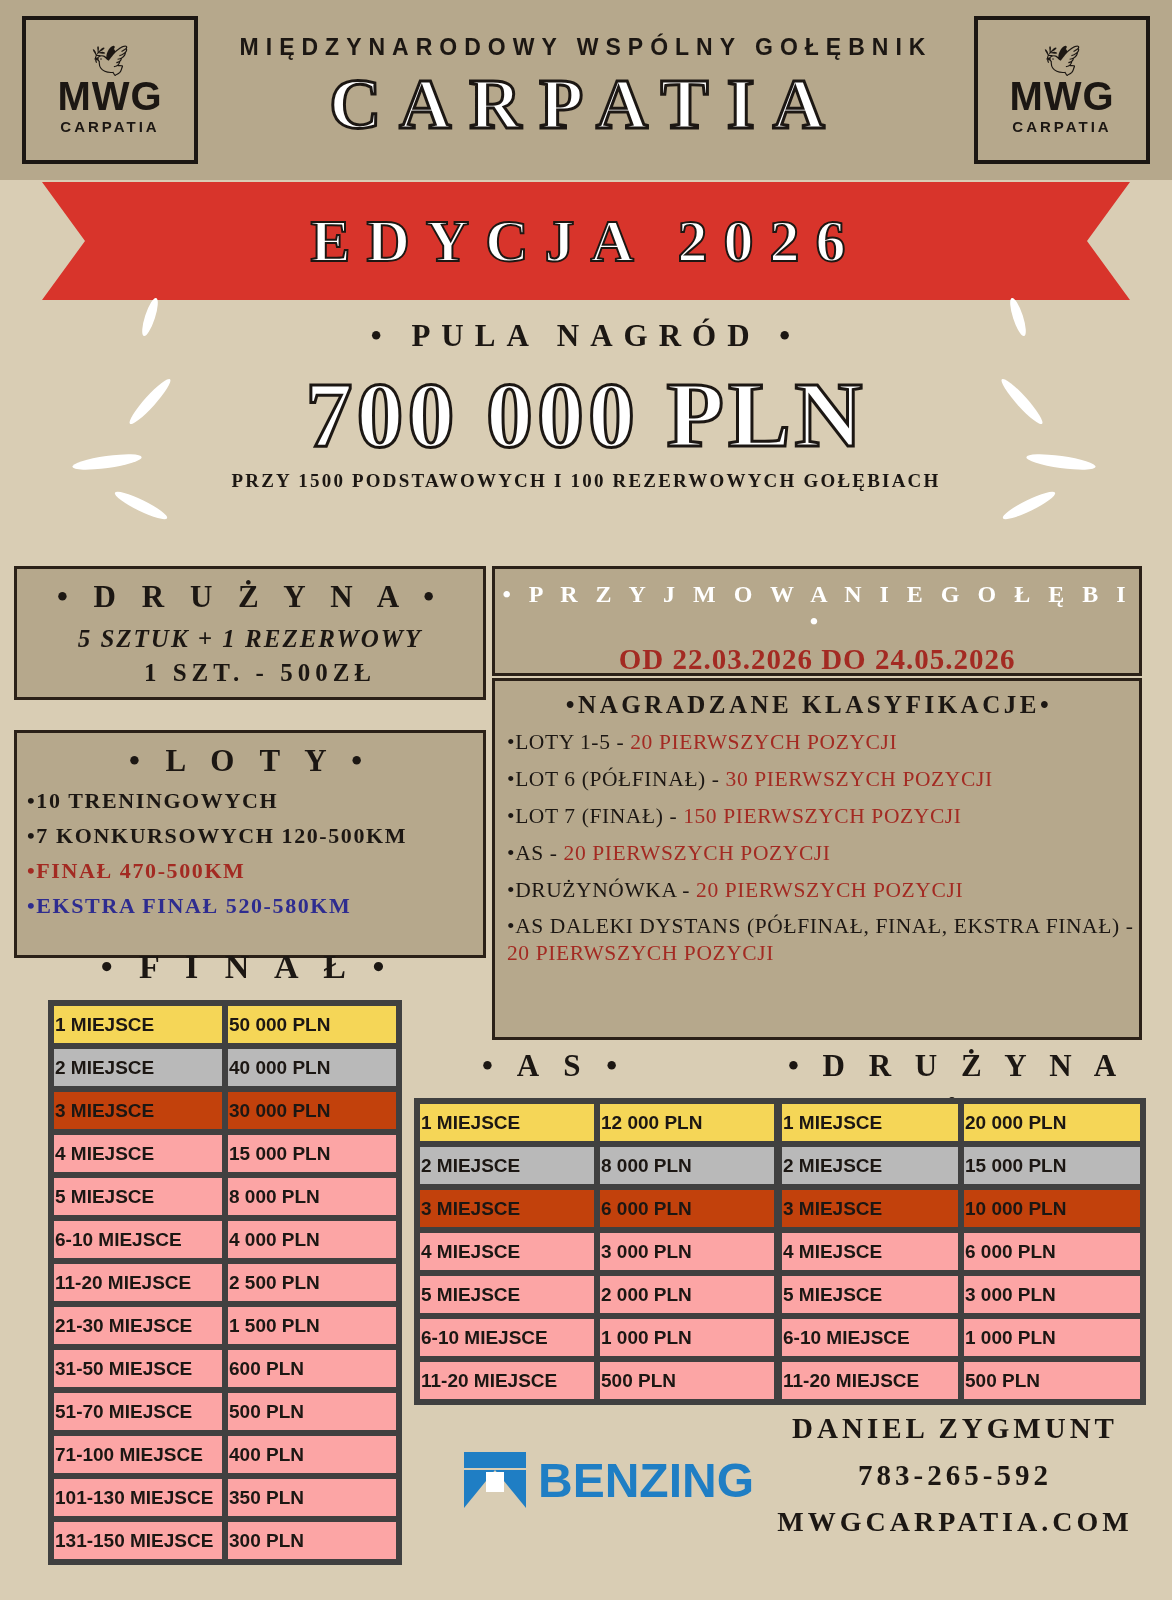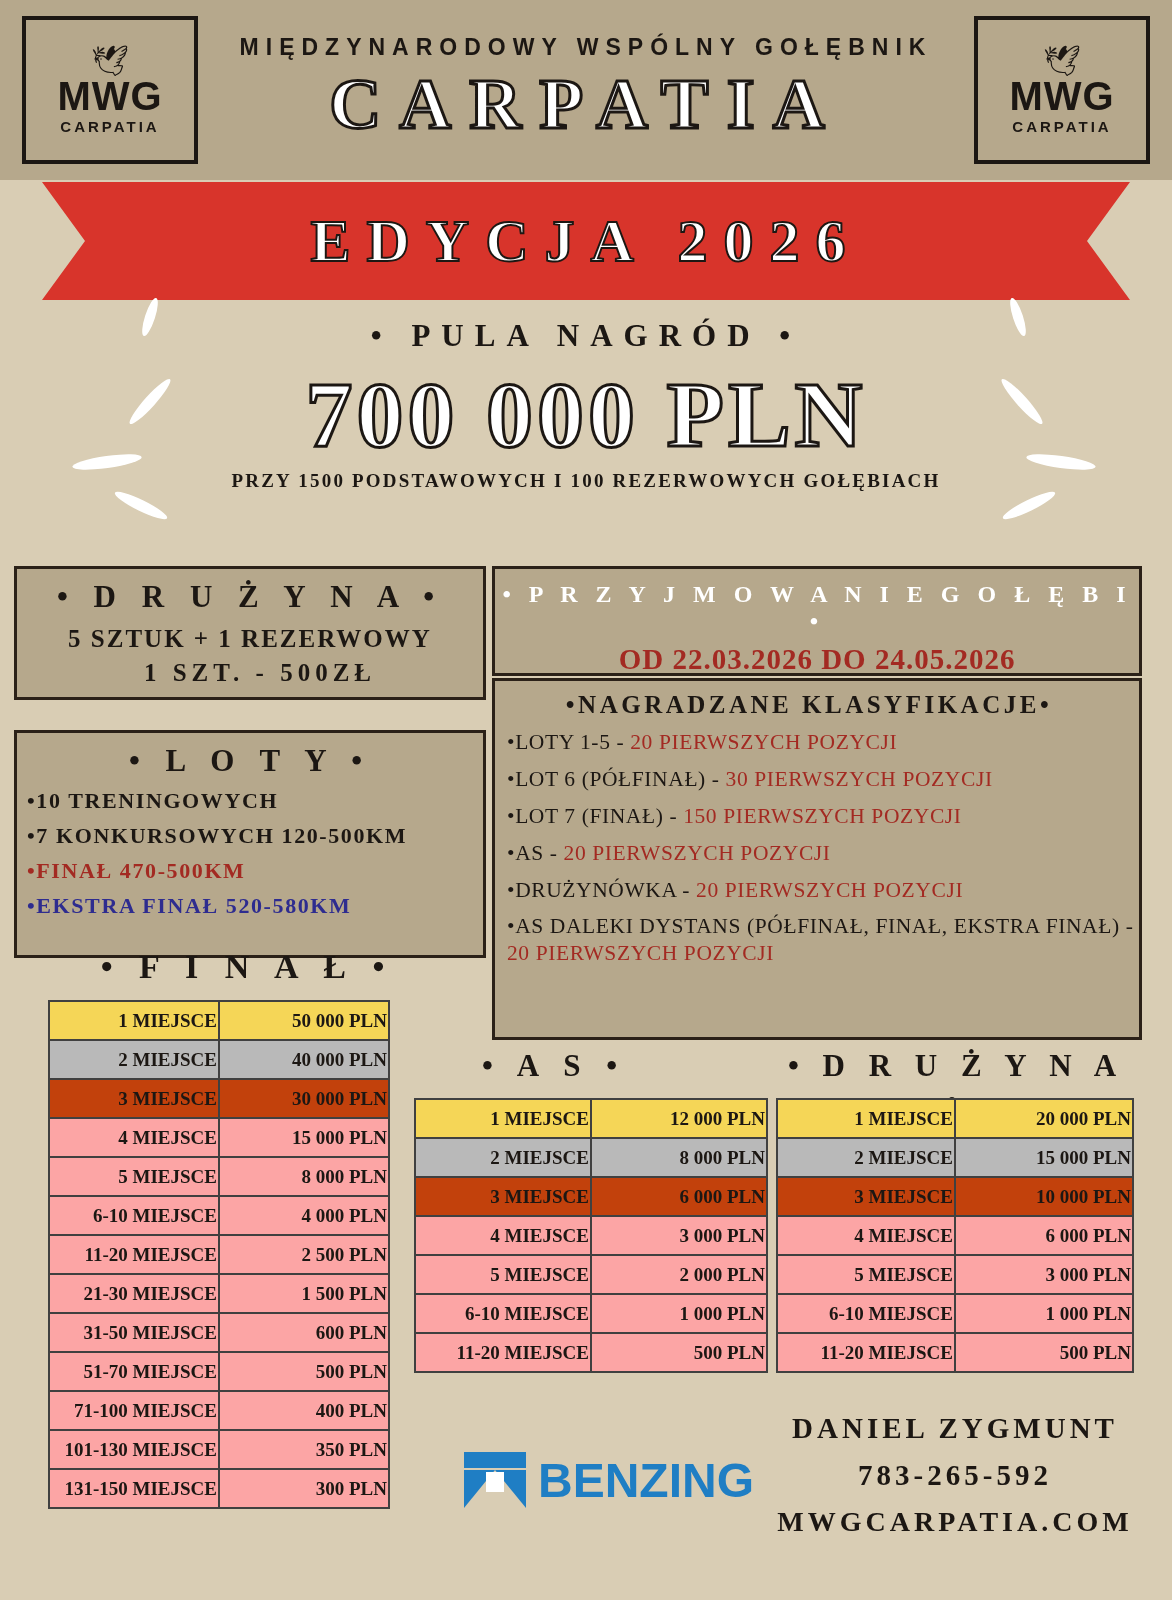--- a/index.html
+++ b/index.html
@@ -83,21 +83,21 @@
   .box{
     position:absolute;background:#b6a88c;border:3px solid #2b2118;
   }
   .box-title{
     text-align:center;font-weight:bold;color:#1c1713;
   }
   .line{font-weight:bold;color:#1c1713;}
 
   .drz{left:14px;top:566px;width:466px;height:128px;}
   .drz .box-title{font-size:31px;letter-spacing:9px;margin-top:10px;}
-  .drz .l1{text-align:center;font-size:25px;letter-spacing:2px;margin-top:10px;}
+  .drz .l1{text-align:center;font-size:25px;letter-spacing:2px;margin-top:10px;font-style:italic;}
   .drz .l2{text-align:center;font-size:25px;letter-spacing:5px;margin-top:6px;padding-left:20px;}
 
   .loty{left:14px;top:730px;width:466px;height:222px;}
   .loty .box-title{font-size:31px;letter-spacing:9px;margin-top:10px;}
   .loty .item{font-size:22px;letter-spacing:1.6px;margin:9px 0 0 10px;}
   .red{color:#a32a22;}
   .navy{color:#2e2c8f;}
 
   .przyj{left:492px;top:566px;width:644px;height:104px;}
   .przyj .box-title{font-size:24px;letter-spacing:6px;color:#fff;margin-top:12px;}
@@ -113,25 +113,25 @@
   
   .sec-title{
     position:absolute;text-align:center;font-weight:bold;color:#1c1713;
   }
   .final-title{left:14px;top:948px;width:466px;font-size:34px;letter-spacing:9px;}
   .as-title{left:414px;top:1048px;width:280px;font-size:31px;letter-spacing:9px;}
   .drz2-title{left:776px;top:1048px;width:360px;font-size:31px;letter-spacing:8px;}
 
   table{border-collapse:collapse;position:absolute;}
   td{
-    border:2px solid #404040;
-    text-align:right;
+    border:6px solid #404040;
+    text-align:left;
     font-weight:bold;
     color:#1c1713;
-    font-family:Liberation Serif, serif;
+    font-family:Liberation Sans, sans-serif;
   }
   .tbl-final{left:48px;top:1000px;}
   .tbl-final td{width:166px;height:35px;font-size:19px;}
   .tbl-as{left:414px;top:1098px;}
   .tbl-as td{width:172px;height:35px;font-size:19px;}
   .tbl-drz{left:776px;top:1098px;}
   .tbl-drz td{width:174px;height:35px;font-size:19px;}
 
   .r-gold{background:#f5d657;}
   .r-silver{background:#b9b9b9;}

